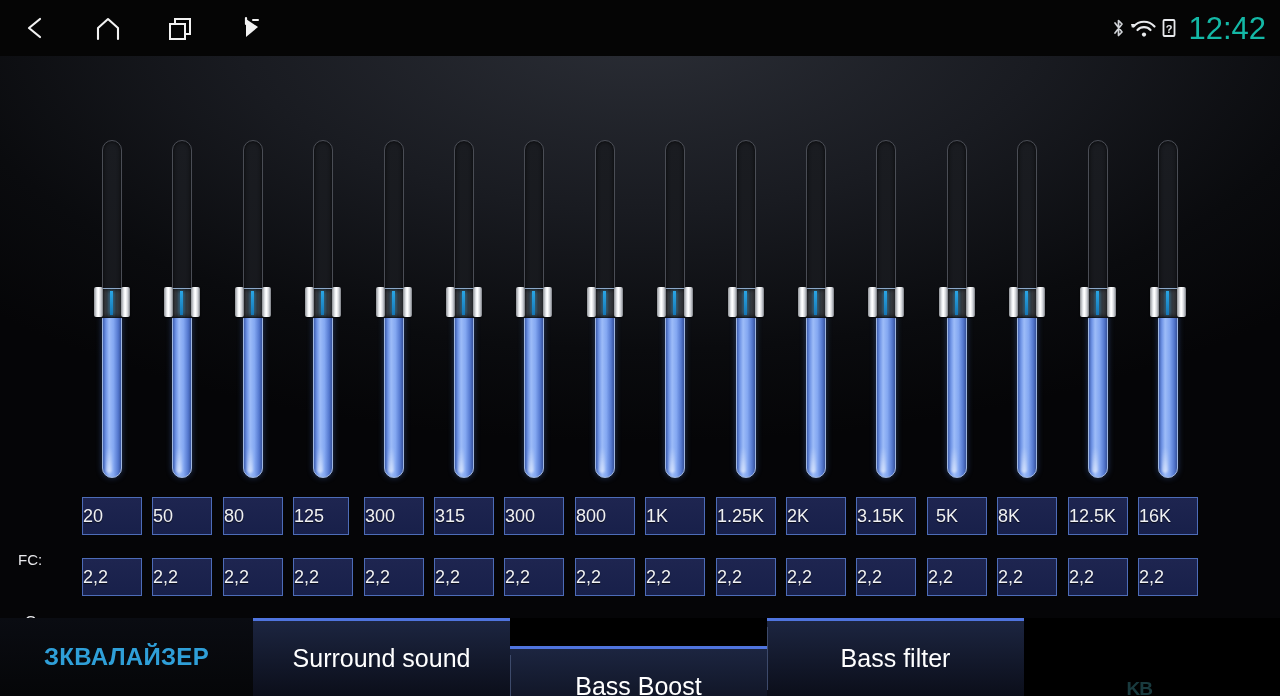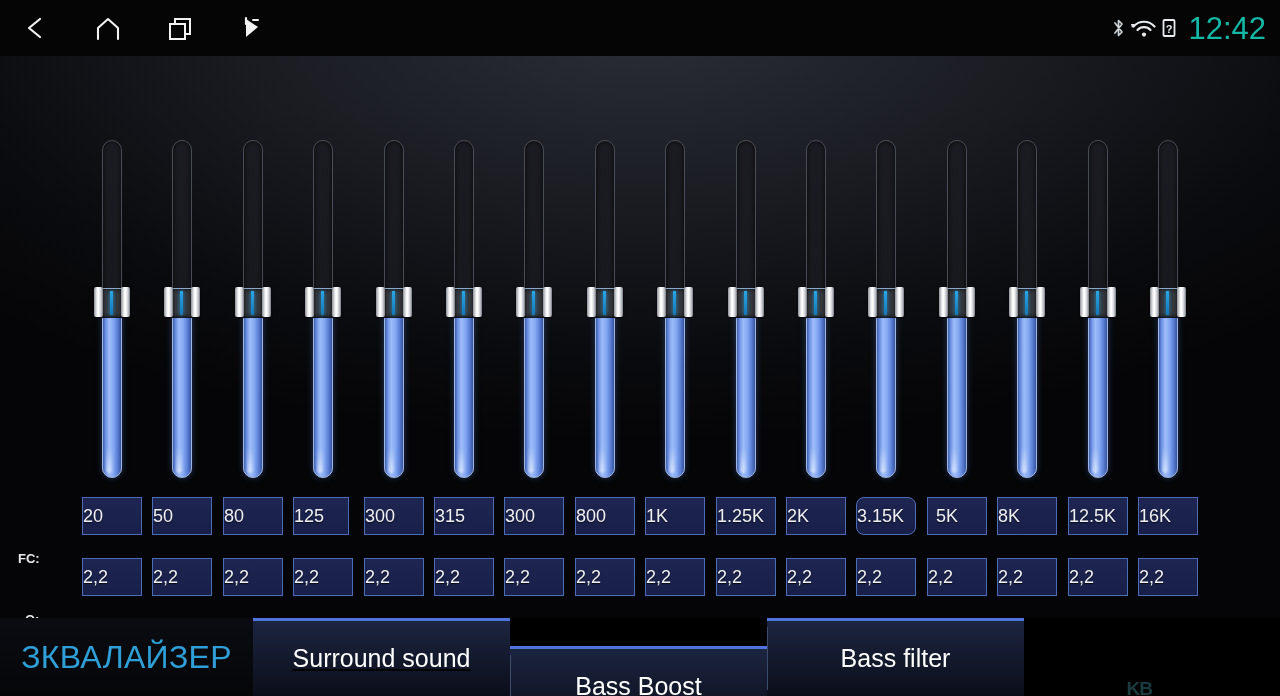--- a/index.html
+++ b/index.html
@@ -183,22 +183,22 @@
     background: linear-gradient(90deg,#8e9196 0%, #f2f4f7 35%, #ffffff 52%, #c9ccd2 78%, #787b81 100%);
     box-shadow: 0 1px 2px rgba(0,0,0,.7);
   }
   .cap.left { left: -1px; }
   .cap.right { right: -1px; }
 
   
   .row-label {
     position: absolute;
     color: #e9e9ec;
-    font-size: 13px;
-    font-weight: 700;
+    font-size: 15px;
+    font-weight: 400;
     line-height: 1;
   }
   .vbox {
     position: absolute;
     height: 38px;
     box-sizing: border-box;
     background: linear-gradient(180deg,#1e2550 0%, #18204a 100%);
     border: 1px solid #4d6cb8;
     display: flex;
     align-items: center;
@@ -232,22 +232,22 @@
   .tab span {
     font-size: 25px;
     line-height: 1;
     color: #ffffff;
   }
   .tab.active {
     background: linear-gradient(180deg,#0a0c12 0%, #050608 100%);
   }
   .tab.active span {
     color: #2f9fd8;
-    font-weight: 400;
-    font-size: 32px;
+    font-weight: 700;
+    font-size: 24px;
     letter-spacing: .3px;
   }
   .tab.inactive {
     background: linear-gradient(180deg,#1b2murky 0%, #0a0d18 100%);
     background: linear-gradient(180deg,#1c2540 0%, #0b0e1a 100%);
     border-top: 3px solid #4f74de;
   }
   .tab.inactive + .tab.inactive::before {
     content: "";
     position: absolute;
@@ -511,21 +511,21 @@
         </div>
         <div class="vbox" style="left: 645px; top: 441px; width: 60px;">
           <span>1K</span>
         </div>
         <div class="vbox" style="left: 716px; top: 441px; width: 60px;">
           <span>1.25K</span>
         </div>
         <div class="vbox" style="left: 786px; top: 441px; width: 60px;">
           <span>2K</span>
         </div>
-        <div class="vbox" style="left: 856px; top: 441px; width: 60px; border-radius: 8px;">
+        <div class="vbox" style="left: 856px; top: 441px; width: 60px;">
           <span>3.15K</span>
         </div>
         <div class="vbox" style="left: 927px; top: 441px; width: 60px; padding-left: 8px;">
           <span>5K</span>
         </div>
         <div class="vbox" style="left: 997px; top: 441px; width: 60px;">
           <span>8K</span>
         </div>
         <div class="vbox" style="left: 1068px; top: 441px; width: 60px;">
           <span>12.5K</span>
@@ -583,21 +583,21 @@
         <div class="vbox" style="left: 1138px; top: 502px; width: 60px;">
           <span>2,2</span>
         </div>
       </div>
   </div>
 
   <div class="tabbar" id="tabbar">
     <div class="tab active" style="width: 253px;">
         <span>ЗКВАЛАЙЗЕР</span>
       </div>
-      <div class="tab inactive" style="width: 257px; text-decoration: underline;">
+      <div class="tab inactive" style="width: 257px;">
         <span>Surround sound</span>
       </div>
       <div class="tab inactive" style="width: 257px; margin-top: 28px;">
         <span>Bass Boost</span>
       </div>
       <div class="tab inactive" style="width: 257px;">
         <span>Bass filter</span>
       </div>
       <div class="watermark">KB</div>
   </div>

